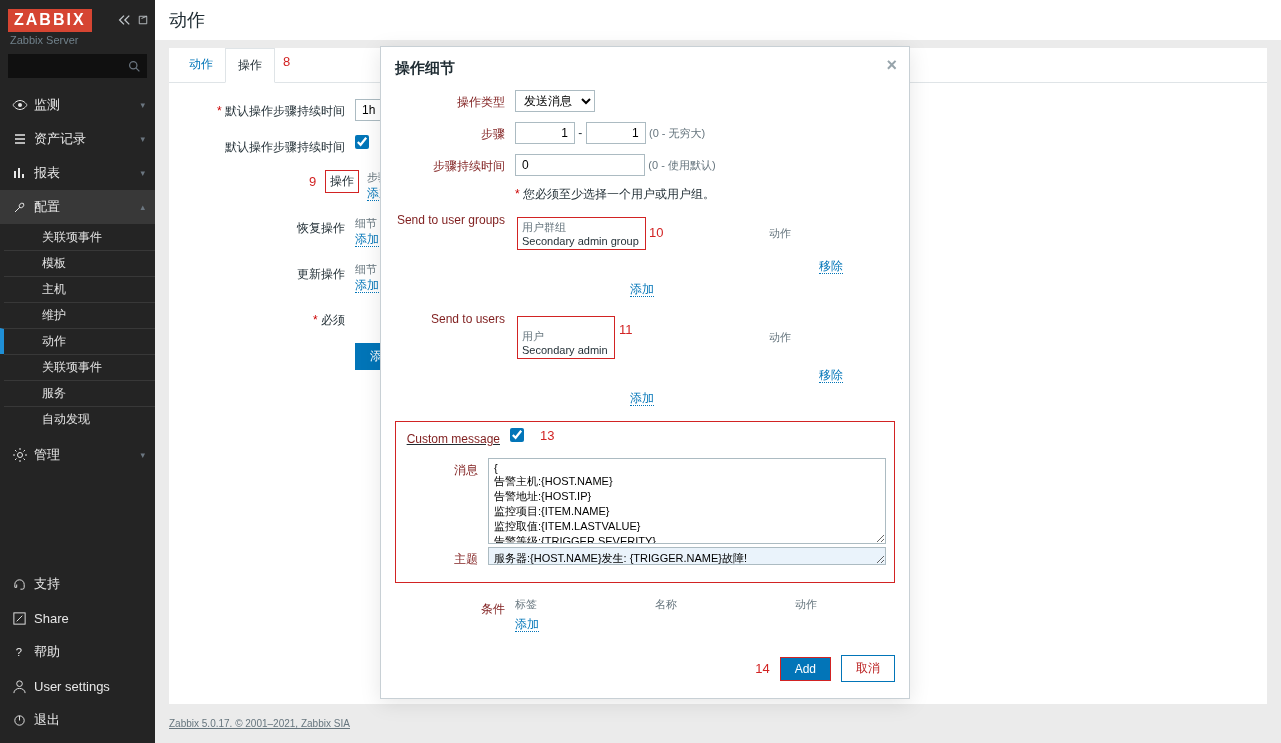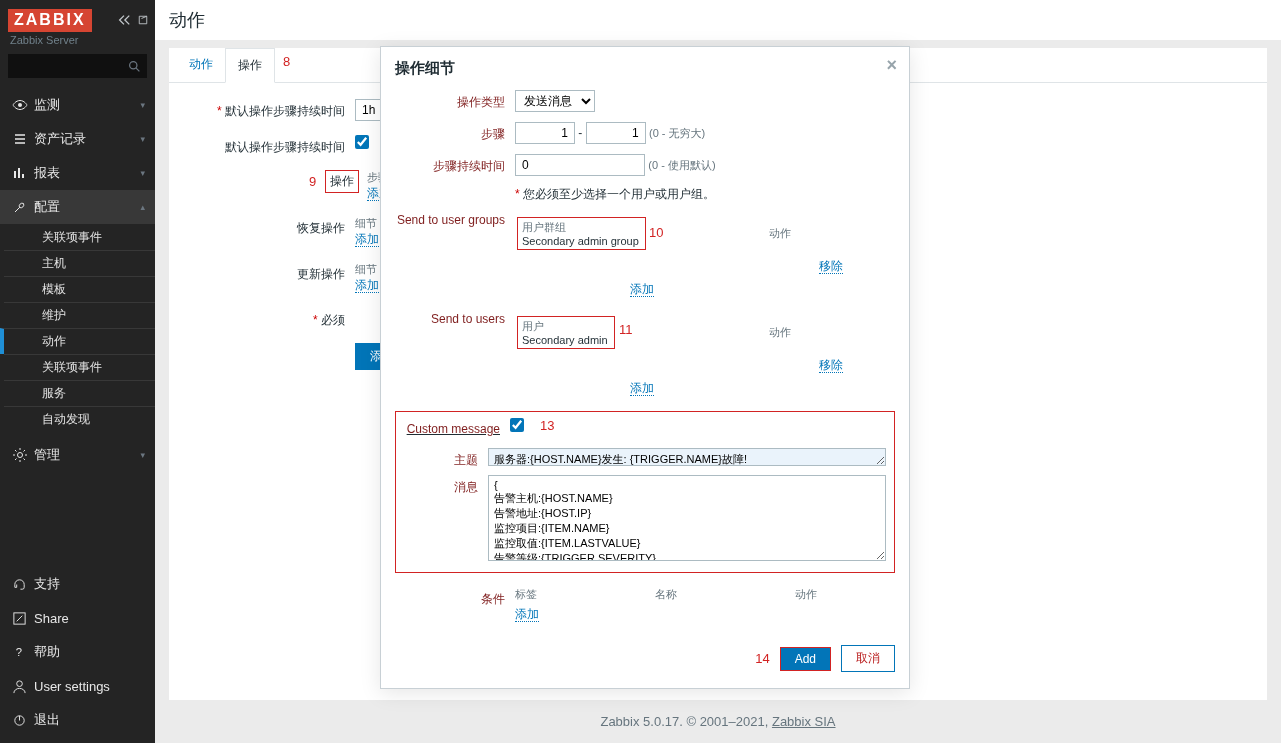--- a/index.html
+++ b/index.html
@@ -59,21 +59,21 @@
   .sub-table td { padding: 2px 0; text-align: center; }
   .remove-link { color: #0275b8; }
   .dashed-link { border-bottom: 1px dotted #0275b8; }
   textarea.sub-inp { width: 398px; border: 1px solid #acbbc2; font-size: 11px; padding: 3px 5px; resize: both; font-family: Arial; }
   textarea.msg { height: 86px; }
   .cond-header-row { display: flex; font-size: 11px; color: #66757e; }
   .cond-header-row span:nth-child(1){ width: 140px; }
   .cond-header-row span:nth-child(2){ width: 140px; }
   .modal-foot { display: flex; justify-content: flex-end; gap: 10px; padding-top: 12px; align-items: center; }
   .annot { color: #d22323; font-size: 13px; position: absolute; }
-  .footer { font-size: 13px; color: #66757e; text-align: center; padding: 14px 0; }
+  .footer { font-size: 10px; color: #66757e; text-align: left; padding: 14px 0; text-decoration: underline; }
   .footer a { color: #66757e; text-decoration: underline; }
   svg { display: block; }
 </style>
 </head>
 <body>
 
 <div class="layout">
   <div class="sidebar">
     <div class="logo-row">
       <span class="logo-text">ZABBIX</span>
@@ -134,22 +134,22 @@
             <svg width="16" height="16" viewBox="0 0 16 16">
               <path d="M11.5 4.5a3 3 0 01-4 4L3 13l0 0 4.5-4.5a3 3 0 014-4z" stroke="#e7e7e7" fill="none"></path>
             </svg>
           </span>
         <span>配置</span>
         <span class="nav-caret">▴</span>
       </li>
     </ul>
     <ul class="subnav">
       <li>关联项事件</li>
+      <li class="border-top">模板</li>
       <li class="border-top">主机</li>
-      <li class="border-top">模板</li>
       <li class="border-top">维护</li>
       <li class="border-top active">动作</li>
       <li class="border-top">关联项事件</li>
       <li class="border-top">服务</li>
       <li class="border-top">自动发现</li>
     </ul>
     <ul class="nav">
       <li class="nav-item">
         <span class="nav-icon">
             <svg width="16" height="16" viewBox="0 0 16 16">
@@ -319,21 +319,21 @@
               </table>
           </div>
         </div>
         <div class="m-row">
           <div class="m-label" style="padding-top:0;">Send to users</div>
           <div class="m-ctl" style="position:relative;">
             <span class="annot" style="left:104px;top:10px;">11</span>
             <table class="sub-table">
               <tbody>
                   <tr>
-                    <th style="width:250px;"><span class="box-outline" style="display:inline-block;padding:2px 6px 2px 4px;"><span style="display:block;">用户</span><span style="color:#1f2c33;">Secondary admin</span></span></th>
+                    <th style="width:250px;"><span class="box-outline" style="display:inline-block;padding:12px 6px 2px 4px;"><span style="display:block;">用户</span><span style="color:#1f2c33;">Secondary admin</span></span></th>
                     <th>动作</th>
                   </tr>
               <tr>
                     <td></td>
                     <td><a class="remove-link dashed-link">移除</a></td>
                   </tr>
               <tr>
                     <td><a class="dashed-link">添加</a></td>
                     <td></td>
                   </tr>
@@ -342,34 +342,34 @@
           </div>
         </div>
 
         <div class="box-outline" style="padding:6px 8px 8px 2px;margin-top:4px;">
           <div class="m-row" style="margin-bottom:12px;text-decoration:underline;">
             <div class="m-label" style="width:112px;">Custom message</div>
             <div class="m-ctl" style="position:relative;">
               <input type="checkbox" checked="" style="">
               <span class="annot" style="left:30px;top:0;">13</span>
             </div>
-          </div>
-          <div class="m-row" style="margin-bottom:6px;">
-            <div class="m-label" style="width:112px;">主题</div>
-            <div class="m-ctl"><textarea class="sub-inp" rows="1" style="height: 18px; background: rgb(234, 243, 251);">服务器:{HOST.NAME}发生: {TRIGGER.NAME}故障!</textarea></div>
           </div>
           <div class="m-row" style="margin-bottom:0;">
             <div class="m-label" style="width:112px;">消息</div>
             <div class="m-ctl"><textarea class="sub-inp msg" style="">{
 告警主机:{HOST.NAME}
 告警地址:{HOST.IP}
 监控项目:{ITEM.NAME}
 监控取值:{ITEM.LASTVALUE}
 告警等级:{TRIGGER.SEVERITY}</textarea></div>
           </div>
+          <div class="m-row" style="margin-bottom:6px;">
+            <div class="m-label" style="width:112px;">主题</div>
+            <div class="m-ctl"><textarea class="sub-inp" rows="1" style="height: 18px; background: rgb(234, 243, 251);">服务器:{HOST.NAME}发生: {TRIGGER.NAME}故障!</textarea></div>
+          </div>
         </div>
 
         <div class="m-row" style="margin-top:14px;">
           <div class="m-label">条件</div>
           <div class="m-ctl">
             <div class="cond-header-row">
               <span>标签</span>
               <span>名称</span>
               <span>动作</span>
             </div>

